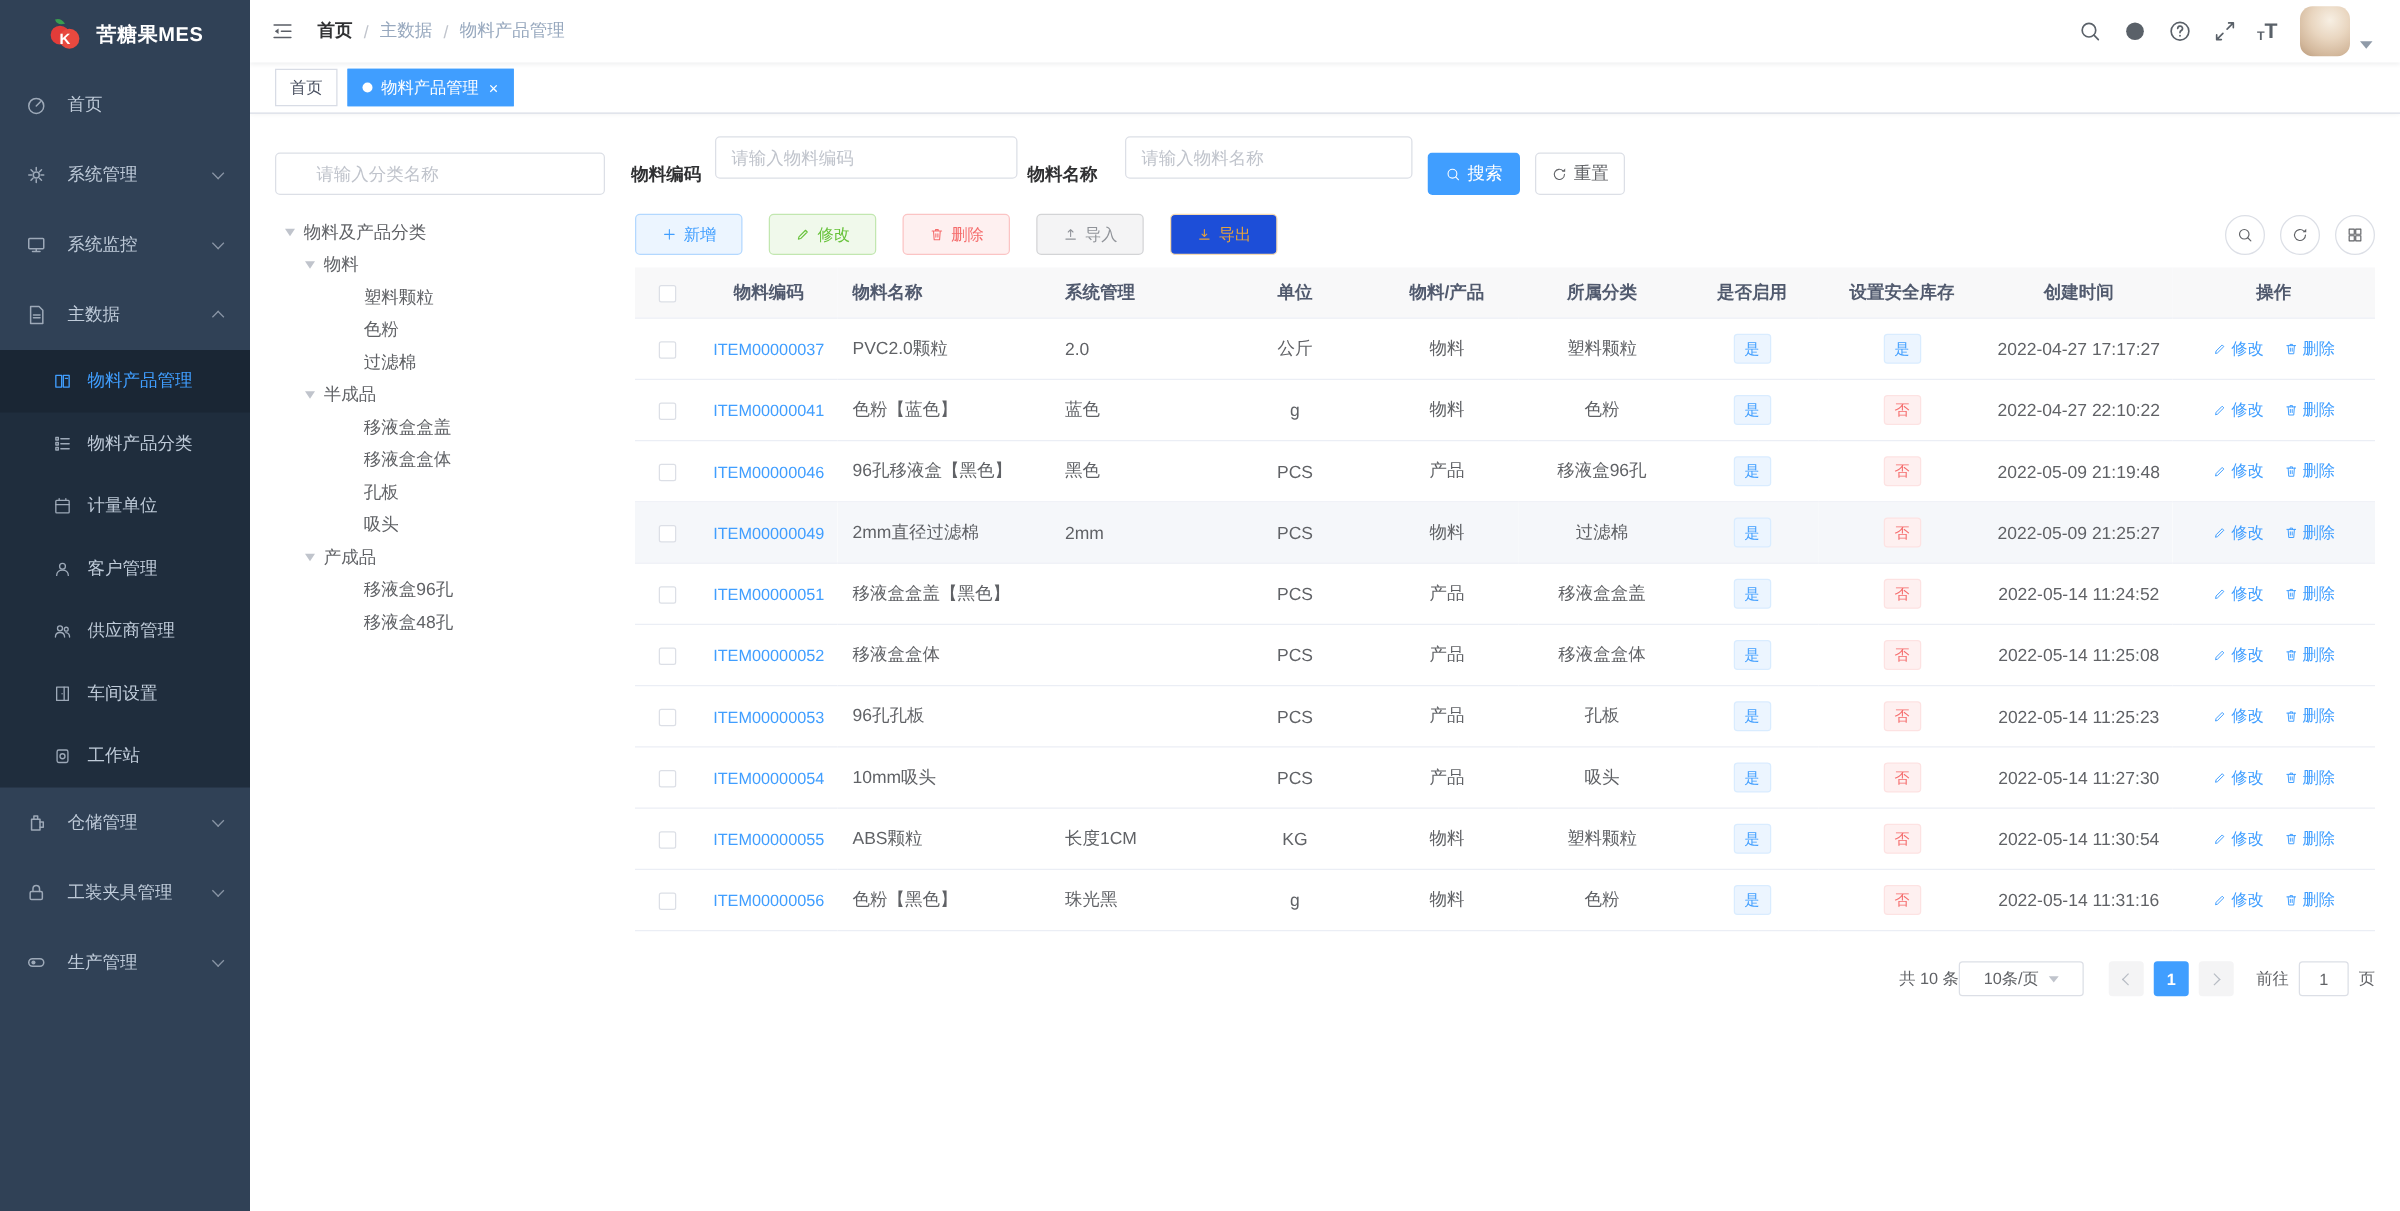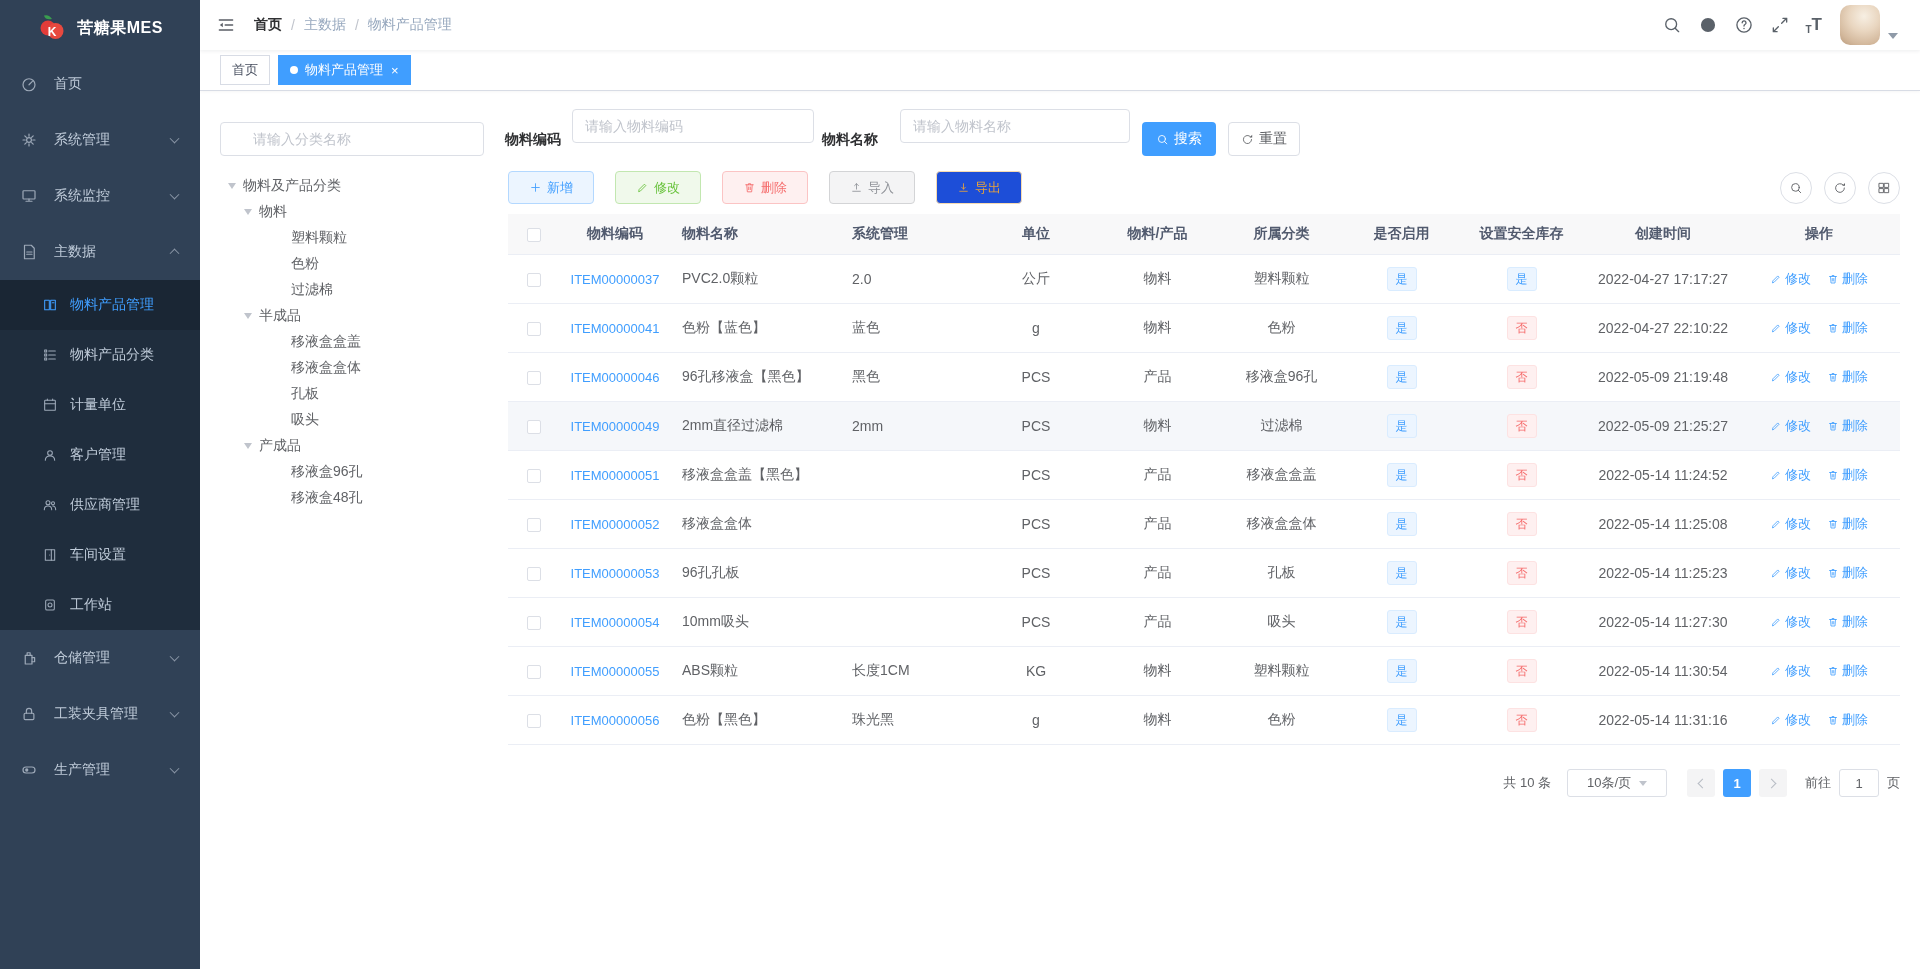--- a/index.html
+++ b/index.html
@@ -116,21 +116,21 @@
   .cell-code { font-size:13px; }
   .badge { display:inline-block; padding:5px 8px; font-size:12px; line-height:1; border-radius:3px; }
   .badge.yes { color:#409eff; background:#ecf5ff; border:1px solid #d9ecff; }
   .badge.no  { color:#f56c6c; background:#fef0f0; border:1px solid #fde2e2; }
   .op { display:inline-flex; align-items:center; gap:3px; font-size:13px; margin:0 6px; }
   .op svg { width:12px; height:12px; }
 
   
   .pagination { position:absolute; right:20px; top:660px; height:28px; display:flex;
     align-items:center; font-size:13px; color:#606266; }
-  .pg-total { margin-right:16px; }
+  .pg-total { }
   .pg-size { width:100px; height:28px; border:1px solid #dcdfe6; border-radius:3px; display:flex;
     align-items:center; justify-content:center; gap:8px; cursor:pointer; margin-right:16px; }
   .pg-caret { width:0; height:0; border-left:4px solid transparent; border-right:4px solid transparent;
     border-top:5px solid #c0c4cc; }
   .pg-btn { min-width:28px; height:28px; border:none; border-radius:3px; background:#f4f4f5;
     color:#606266; font-size:13px; margin:0 4px; cursor:pointer; display:inline-flex;
     align-items:center; justify-content:center; font-family:inherit; }
   .pg-btn.active { background:#409eff; color:#fff; font-weight:700; }
   .chev-l, .chev-r { width:7px; height:7px; border-right:1.6px solid #b7bcc4; border-bottom:1.6px solid #b7bcc4; }
   .chev-l { transform:rotate(135deg); margin-left:3px; } .chev-r { transform:rotate(-45deg); margin-right:3px; }

